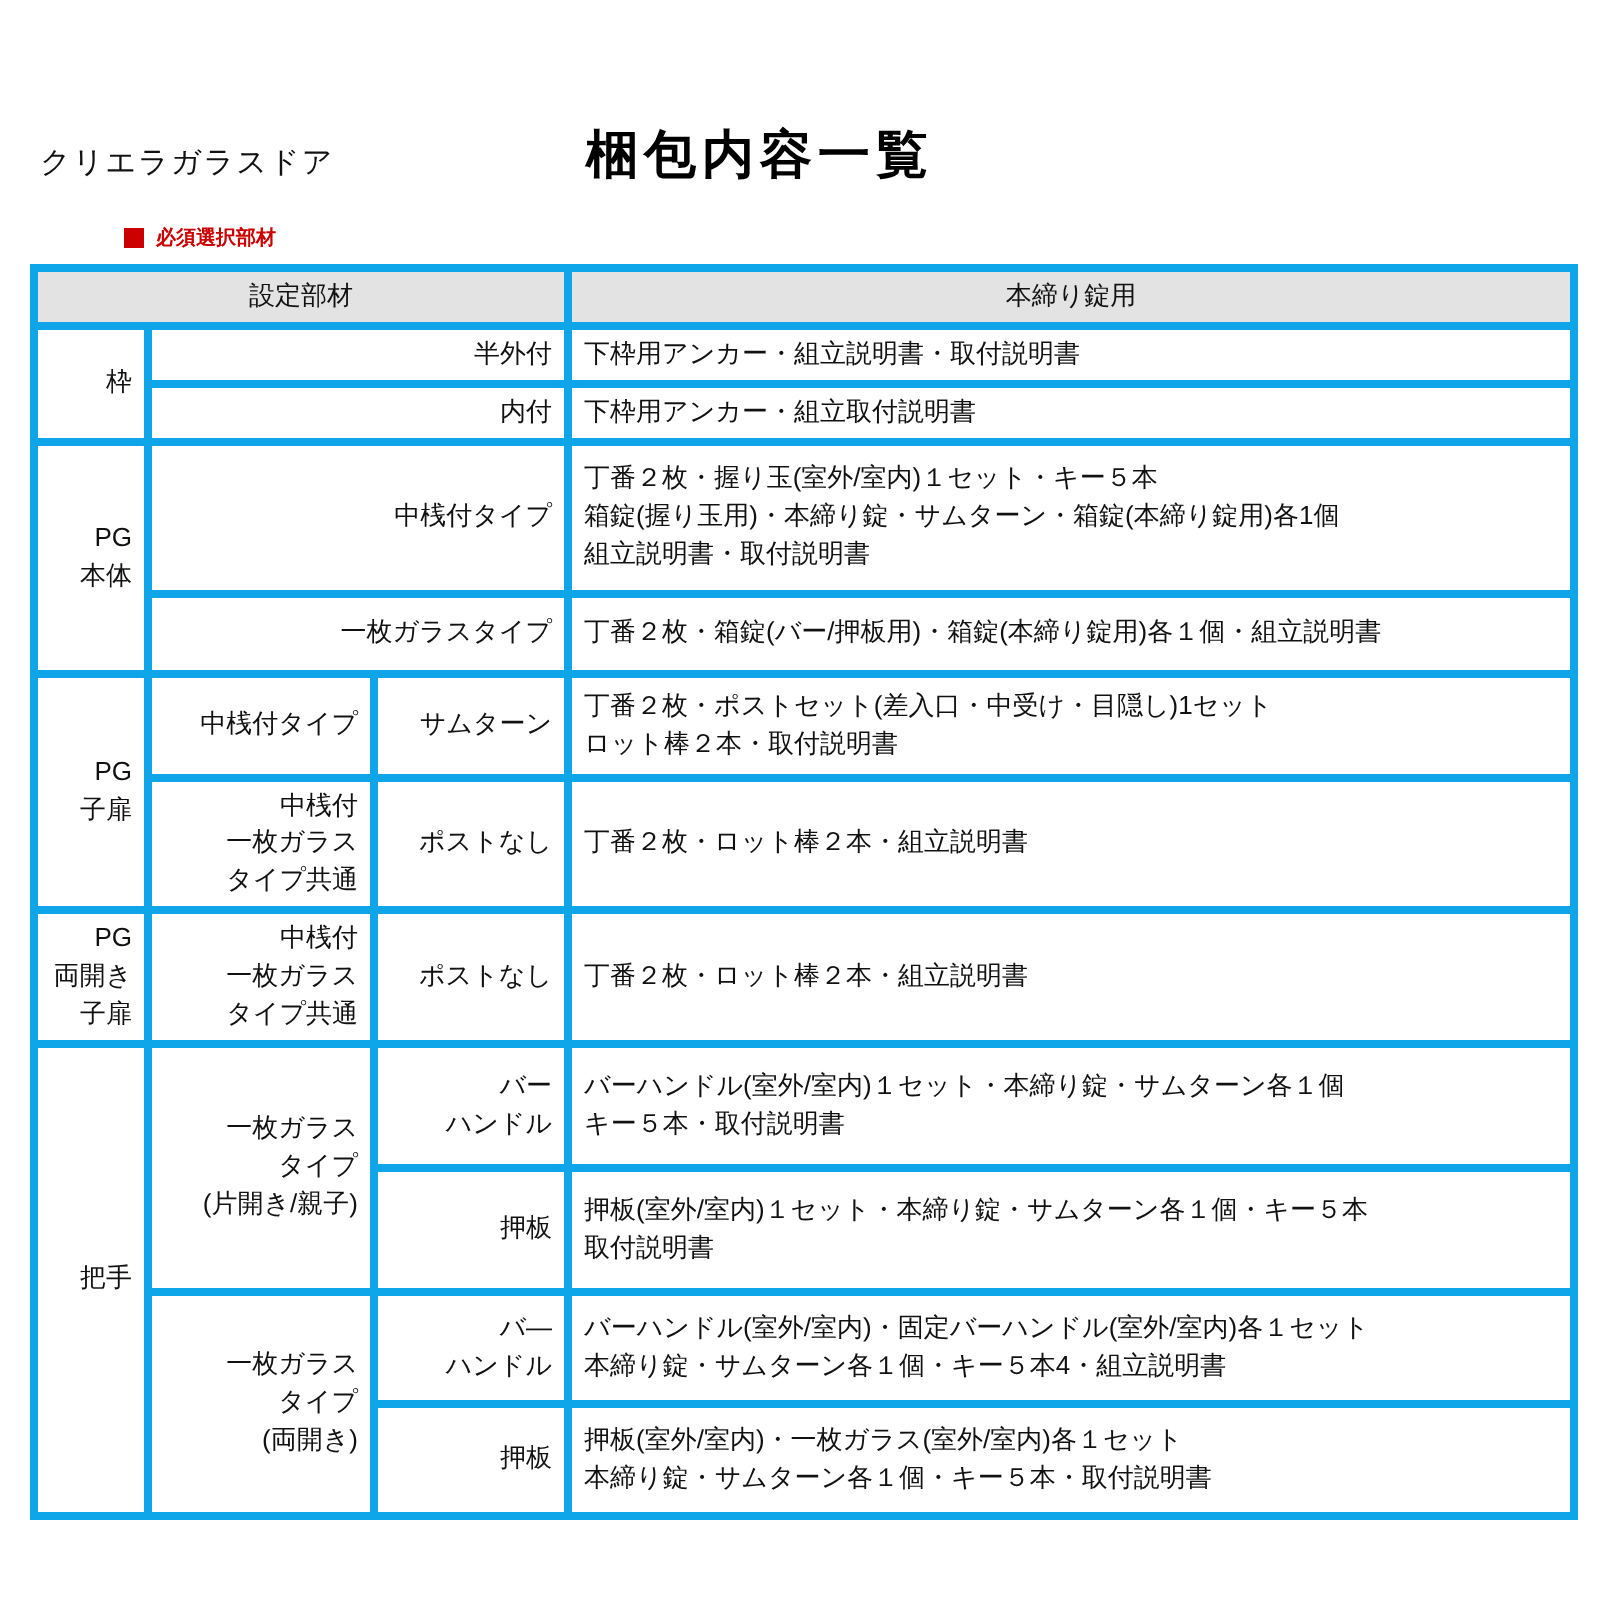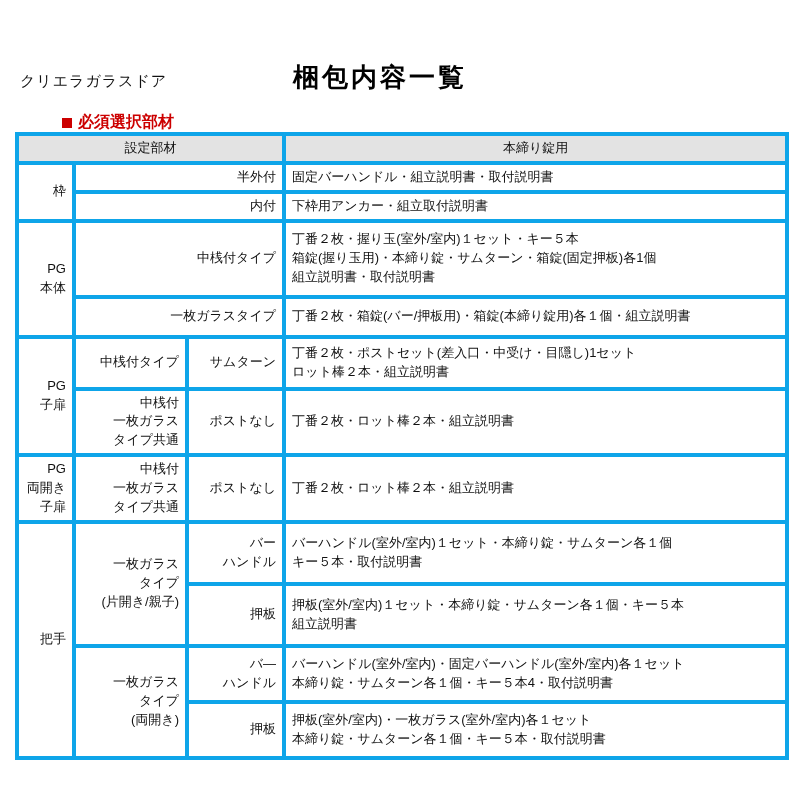--- a/index.html
+++ b/index.html
@@ -19,21 +19,21 @@
   }
   .title {
     position: absolute; left: 0; right: 40px; top: 60px; margin: 0;
     text-align: center; font-size: 26px; font-weight: bold;
     letter-spacing: 3px; color: #000; font-family: Liberation Serif, serif;
   }
 
   .legend {
     position: absolute; left: 18px; top: 112px;
     display: flex; align-items: center; gap: 6px;
-    color: var(--accent, #cc0000); font-size: 16px; font-weight: bold; padding-left: 44px;
+    color: var(--accent, #cc0000); font-size: 10px; font-weight: bold; padding-left: 44px;
   }
   .sq {
     display: inline-block; width: 10px; height: 10px;
     background: var(--accent, #cc0000);
   }
 
   table.packing {
     position: absolute; left: 15px; top: 132px; width: 770px;
     border-collapse: collapse; table-layout: fixed;
   }
@@ -80,47 +80,47 @@
     <thead>
       <tr>
         <th colspan="3">設定部材</th>
         <th>本締り錠用</th>
       </tr>
     </thead>
     <tbody>
       <tr style="height:28px">
         <td class="cat" rowspan="2">枠</td>
         <td class="sub" colspan="2">半外付</td>
-        <td class="content">固定バーハンドル・組立説明書・取付説明書</td>
+        <td class="content">下枠用アンカー・組立説明書・取付説明書</td>
       </tr>
       <tr style="height:28px">
         <td class="sub" colspan="2">内付</td>
         <td class="content">下枠用アンカー・組立取付説明書</td>
       </tr>
 
       <tr style="height:76px">
         <td class="cat" rowspan="2">PG
 本体</td>
         <td class="sub" colspan="2">中桟付タイプ</td>
         <td class="content">丁番２枚・握り玉(室外/室内)１セット・キー５本
-箱錠(握り玉用)・本締り錠・サムターン・箱錠(固定押板)各1個
+箱錠(握り玉用)・本締り錠・サムターン・箱錠(本締り錠用)各1個
 組立説明書・取付説明書</td>
       </tr>
       <tr style="height:40px">
         <td class="sub" colspan="2">一枚ガラスタイプ</td>
         <td class="content">丁番２枚・箱錠(バー/押板用)・箱錠(本締り錠用)各１個・組立説明書</td>
       </tr>
 
       <tr style="height:52px">
         <td class="cat" rowspan="2">PG
 子扉</td>
         <td class="sub">中桟付タイプ</td>
         <td class="sub2">サムターン</td>
         <td class="content">丁番２枚・ポストセット(差入口・中受け・目隠し)1セット
-ロット棒２本・組立説明書</td>
+ロット棒２本・取付説明書</td>
       </tr>
       <tr style="height:58px">
         <td class="sub">中桟付
 一枚ガラス
 タイプ共通</td>
         <td class="sub2">ポストなし</td>
         <td class="content">丁番２枚・ロット棒２本・組立説明書</td>
       </tr>
 
       <tr style="height:56px">
@@ -140,30 +140,30 @@
 タイプ
 (片開き/親子)</td>
         <td class="sub2">バー
 ハンドル</td>
         <td class="content">バーハンドル(室外/室内)１セット・本締り錠・サムターン各１個
 キー５本・取付説明書</td>
       </tr>
       <tr style="height:62px">
         <td class="sub2">押板</td>
         <td class="content">押板(室外/室内)１セット・本締り錠・サムターン各１個・キー５本
-組立説明書</td>
+取付説明書</td>
       </tr>
       <tr style="height:56px">
         <td class="sub" rowspan="2">一枚ガラス
 タイプ
 (両開き)</td>
         <td class="sub2">バ―
 ハンドル</td>
         <td class="content">バーハンドル(室外/室内)・固定バーハンドル(室外/室内)各１セット
-本締り錠・サムターン各１個・キー５本4・取付説明書</td>
+本締り錠・サムターン各１個・キー５本4・組立説明書</td>
       </tr>
       <tr style="height:56px">
         <td class="sub2">押板</td>
         <td class="content">押板(室外/室内)・一枚ガラス(室外/室内)各１セット
 本締り錠・サムターン各１個・キー５本・取付説明書</td>
       </tr>
     </tbody>
   </table>
 
 </div>

